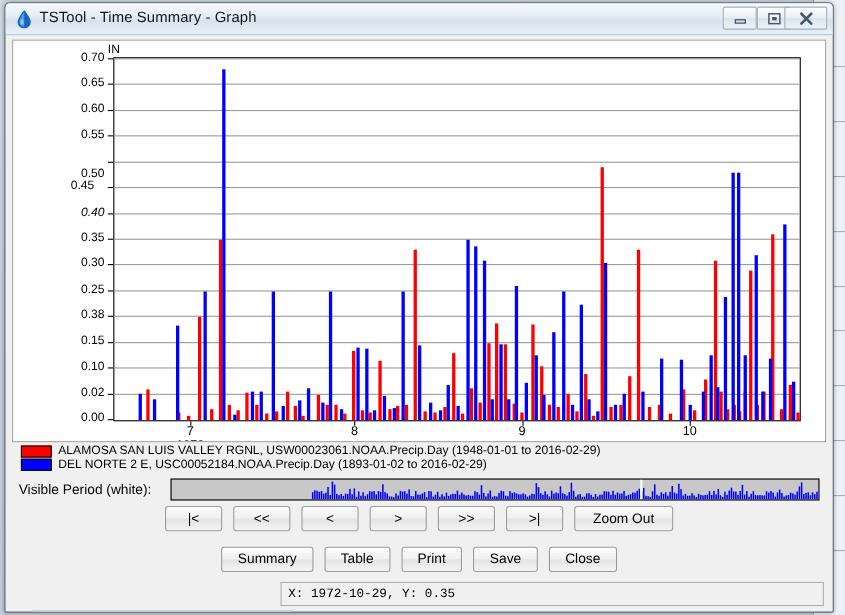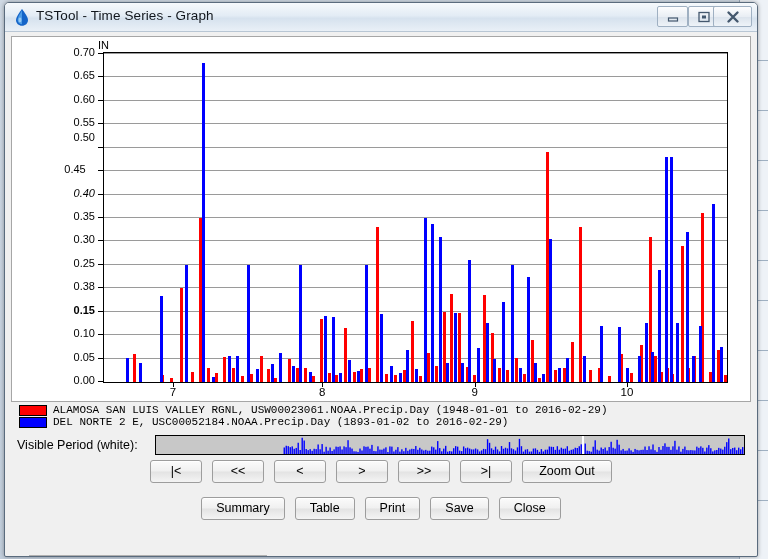--- a/index.html
+++ b/index.html
@@ -78,21 +78,21 @@
   .xlabel{
     position:absolute;font-size:11.5px;color:#000;text-align:center;
     transform:translateX(-50%);
   }
   .xtick{position:absolute;width:1px;height:5px;background:#000;}
   .bar{position:absolute;bottom:0;}
   
   #legend{
     position:absolute;left:8px;top:402px;width:740px;height:26px;
   }
-  .legend-row{position:relative;height:12px;font-family:Liberation Mono, monospace;}
+  .legend-row{position:relative;height:12px;}
   .legend-swatch{
     position:absolute;left:6px;width:28px;height:11px;border:1px solid #000;
     box-sizing:border-box;
   }
   .legend-text{
     position:absolute;left:40px;top:-1px;font-size:11px;color:#000;white-space:nowrap;
   }
   
   #period-row{
     position:absolute;left:0;top:431px;width:752px;height:24px;
@@ -161,21 +161,21 @@
 <div id="app-window">
 
   <div id="titlebar">
     <span id="title-icon">
       <svg width="14" height="17" viewBox="0 0 14 17">
         <path d="M7 0 C7 0 1 7.5 1 11 C1 14.3 3.7 16.8 7 16.8 C10.3 16.8 13 14.3 13 11 C13 7.5 7 0 7 0 Z" fill="#1464c8"></path>
         <path d="M7 1.6 C7 1.6 2.6 7.8 2.6 11 C2.6 13.4 4.6 15.3 7 15.3 Z" fill="#4b9be6"></path>
         <ellipse cx="5" cy="11" rx="1.5" ry="2.4" fill="#a8d4f7" opacity=".8"></ellipse>
       </svg>
     </span>
-    <span id="title-text">TSTool - Time Series - Graph</span>
+    <span id="title-text">TSTool - Time Summary - Graph</span>
 
     <div class="wbtn" id="btn-min">
       <svg width="13" height="10" viewBox="0 0 13 10">
         <rect x="2" y="6" width="9" height="3" fill="none" stroke="#44586e" stroke-width="1.2"></rect>
       </svg>
     </div>
     <div class="wbtn" id="btn-max">
       <svg width="13" height="12" viewBox="0 0 13 12">
         <rect x="1.5" y="1.5" width="10" height="9" fill="none" stroke="#44586e" stroke-width="1.3"></rect>
         <rect x="4.5" y="4.5" width="4" height="3" fill="#44586e"></rect>
@@ -186,39 +186,39 @@
         <path d="M3 2 L12 11 M12 2 L3 11" stroke="#44586e" stroke-width="2.4" fill="none" stroke-linecap="round"></path>
       </svg>
     </div>
   </div>
 
   <div id="graph-panel">
     <span id="y-axis-title">IN</span>
     <div id="y-axis-labels">
         <div class="ylabel" style="top: 337px; right: 655px;">0.00</div>
         <div class="ytick" style="top: 344px; left: 86px;"></div>
-        <div class="ylabel" style="top: 313.571px; right: 655px;">0.05</div>
+        <div class="ylabel" style="top: 313.571px; right: 655px;">0.02</div>
         <div class="ytick" style="top: 320.571px; left: 86px;"></div>
         <div class="ylabel" style="top: 290.143px; right: 655px;">0.10</div>
         <div class="ytick" style="top: 297.143px; left: 86px;"></div>
-        <div class="ylabel" style="top: 266.714px; right: 655px; font-weight: bold;">0.15</div>
+        <div class="ylabel" style="top: 266.714px; right: 655px;">0.15</div>
         <div class="ytick" style="top: 273.714px; left: 86px;"></div>
         <div class="ylabel" style="top: 243.286px; right: 655px;">0.38</div>
         <div class="ytick" style="top: 250.286px; left: 86px;"></div>
         <div class="ylabel" style="top: 219.857px; right: 655px; text-align: right;">0.25</div>
         <div class="ytick" style="top: 226.857px; left: 86px;"></div>
         <div class="ylabel" style="top: 196.429px; right: 655px;">0.30</div>
         <div class="ytick" style="top: 203.429px; left: 86px;"></div>
         <div class="ylabel" style="top: 173px; right: 655px;">0.35</div>
         <div class="ytick" style="top: 180px; left: 86px;"></div>
         <div class="ylabel" style="top: 149.571px; right: 655px; font-style: italic;">0.40</div>
         <div class="ytick" style="top: 156.571px; left: 86px;"></div>
         <div class="ylabel" style="top: 126.143px; right: 655px; text-align: center;">0.45</div>
         <div class="ytick" style="top: 133.143px; left: 86px;"></div>
-        <div class="ylabel" style="top: 94px; right: 655px;">0.50</div>
+        <div class="ylabel" style="top: 115px; right: 655px;">0.50</div>
         <div class="ytick" style="top: 109.714px; left: 86px;"></div>
         <div class="ylabel" style="top: 79.2857px; right: 655px;">0.55</div>
         <div class="ytick" style="top: 86.2857px; left: 86px;"></div>
         <div class="ylabel" style="top: 55.8571px; right: 655px;">0.60</div>
         <div class="ytick" style="top: 62.8571px; left: 86px;"></div>
         <div class="ylabel" style="top: 32.4286px; right: 655px;">0.65</div>
         <div class="ytick" style="top: 39.4286px; left: 86px;"></div>
         <div class="ylabel" style="top: 9px; right: 655px;">0.70</div>
         <div class="ytick" style="top: 16px; left: 86px;"></div>
       </div>
@@ -639,15 +639,16 @@
       <div id="period-marker" style="left: 426.3px;"></div>
     </div>
   </div>
 
   <div class="btnrow" id="nav-row"><span class="jbtn nav">|&lt;</span><span class="jbtn nav">&lt;&lt;</span><span class="jbtn nav">&lt;</span><span class="jbtn nav">&gt;</span><span class="jbtn nav">&gt;&gt;</span><span class="jbtn nav">&gt;|</span><span class="jbtn wide">Zoom Out</span></div>
 
   <div class="btnrow" id="action-row"><span class="jbtn act">Summary</span><span class="jbtn act">Table</span><span class="jbtn act">Print</span><span class="jbtn act">Save</span><span class="jbtn act">Close</span></div>
 
   <div id="status-row">
     <div class="statusbox" id="status-mode">Zoom Mode</div>
+    <div class="statusbox" id="status-coords">X:  1972-10-29,  Y:  0.35</div>
   </div>
 
 </div>
 
 </body></html>

